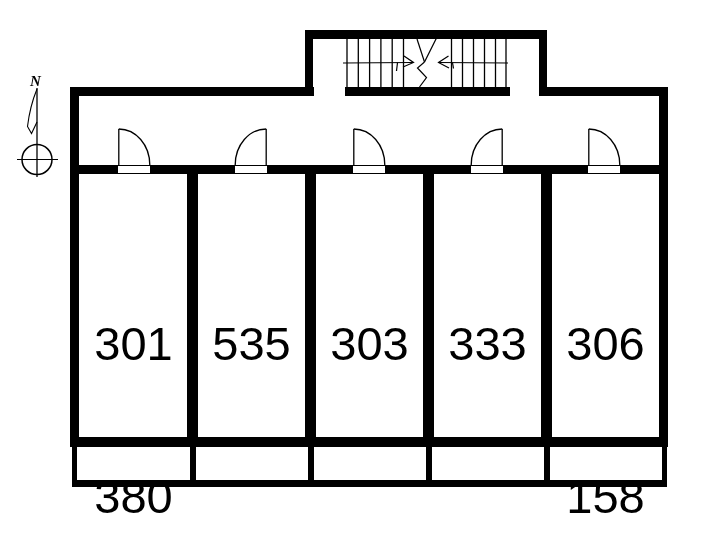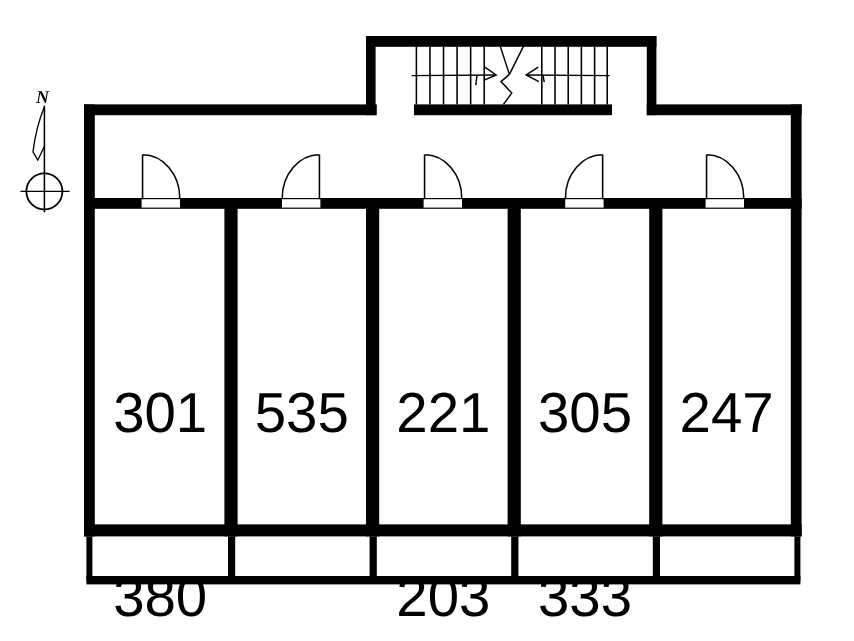--- a/index.html
+++ b/index.html
@@ -121,27 +121,26 @@
   <div class="unit" style="left:79px;width:109px;">
     <span class="room-line">301</span>
     <span class="room-line">380</span>
     
   </div>
   <div class="unit" style="left:198px;width:107px;">
     <span class="room-line">535</span>
     
   </div>
   <div class="unit" style="left:316px;width:107px;">
-    <span class="room-line">221</span>
-    <span class="room-line">203</span>
+    <span class="room-line">303</span>
     
   </div>
   <div class="unit" style="left:434px;width:107px;">
-    <span class="room-line">305</span>
     <span class="room-line">333</span>
     
   </div>
   <div class="unit" style="left:552px;width:107px;">
-    <span class="room-line">247</span>
+    <span class="room-line">306</span>
+    <span class="room-line">158</span>
     <span class="room-line"></span>
   </div>
 
 </div>
 
 </body></html>

